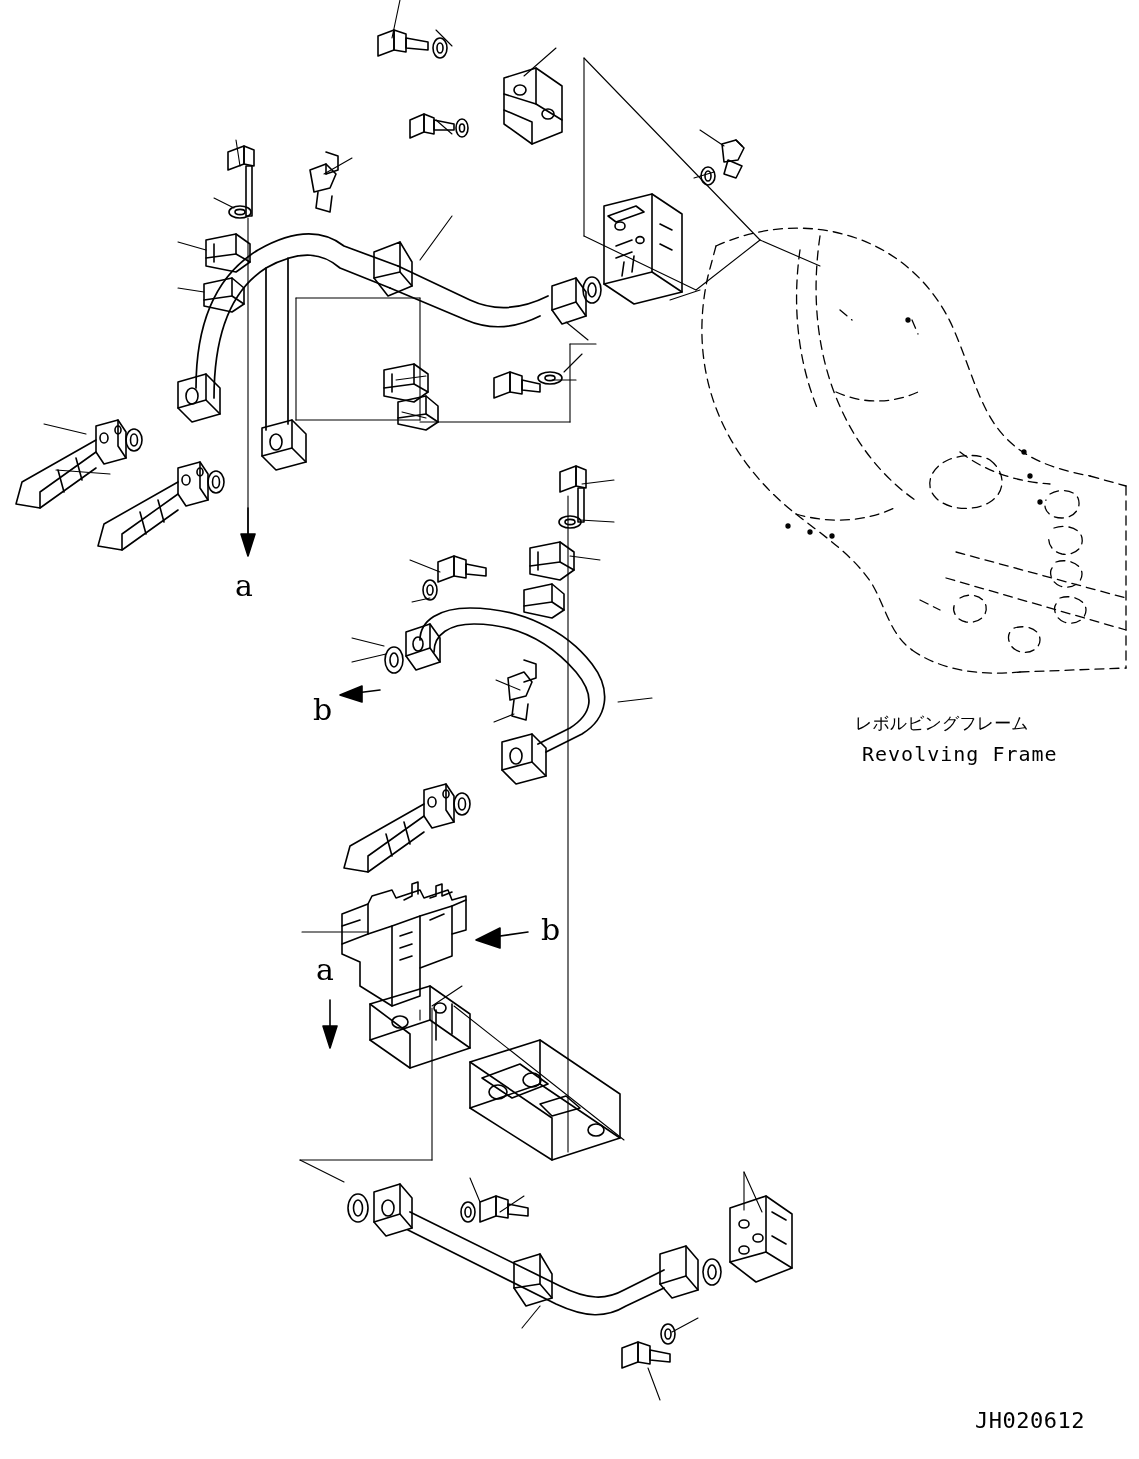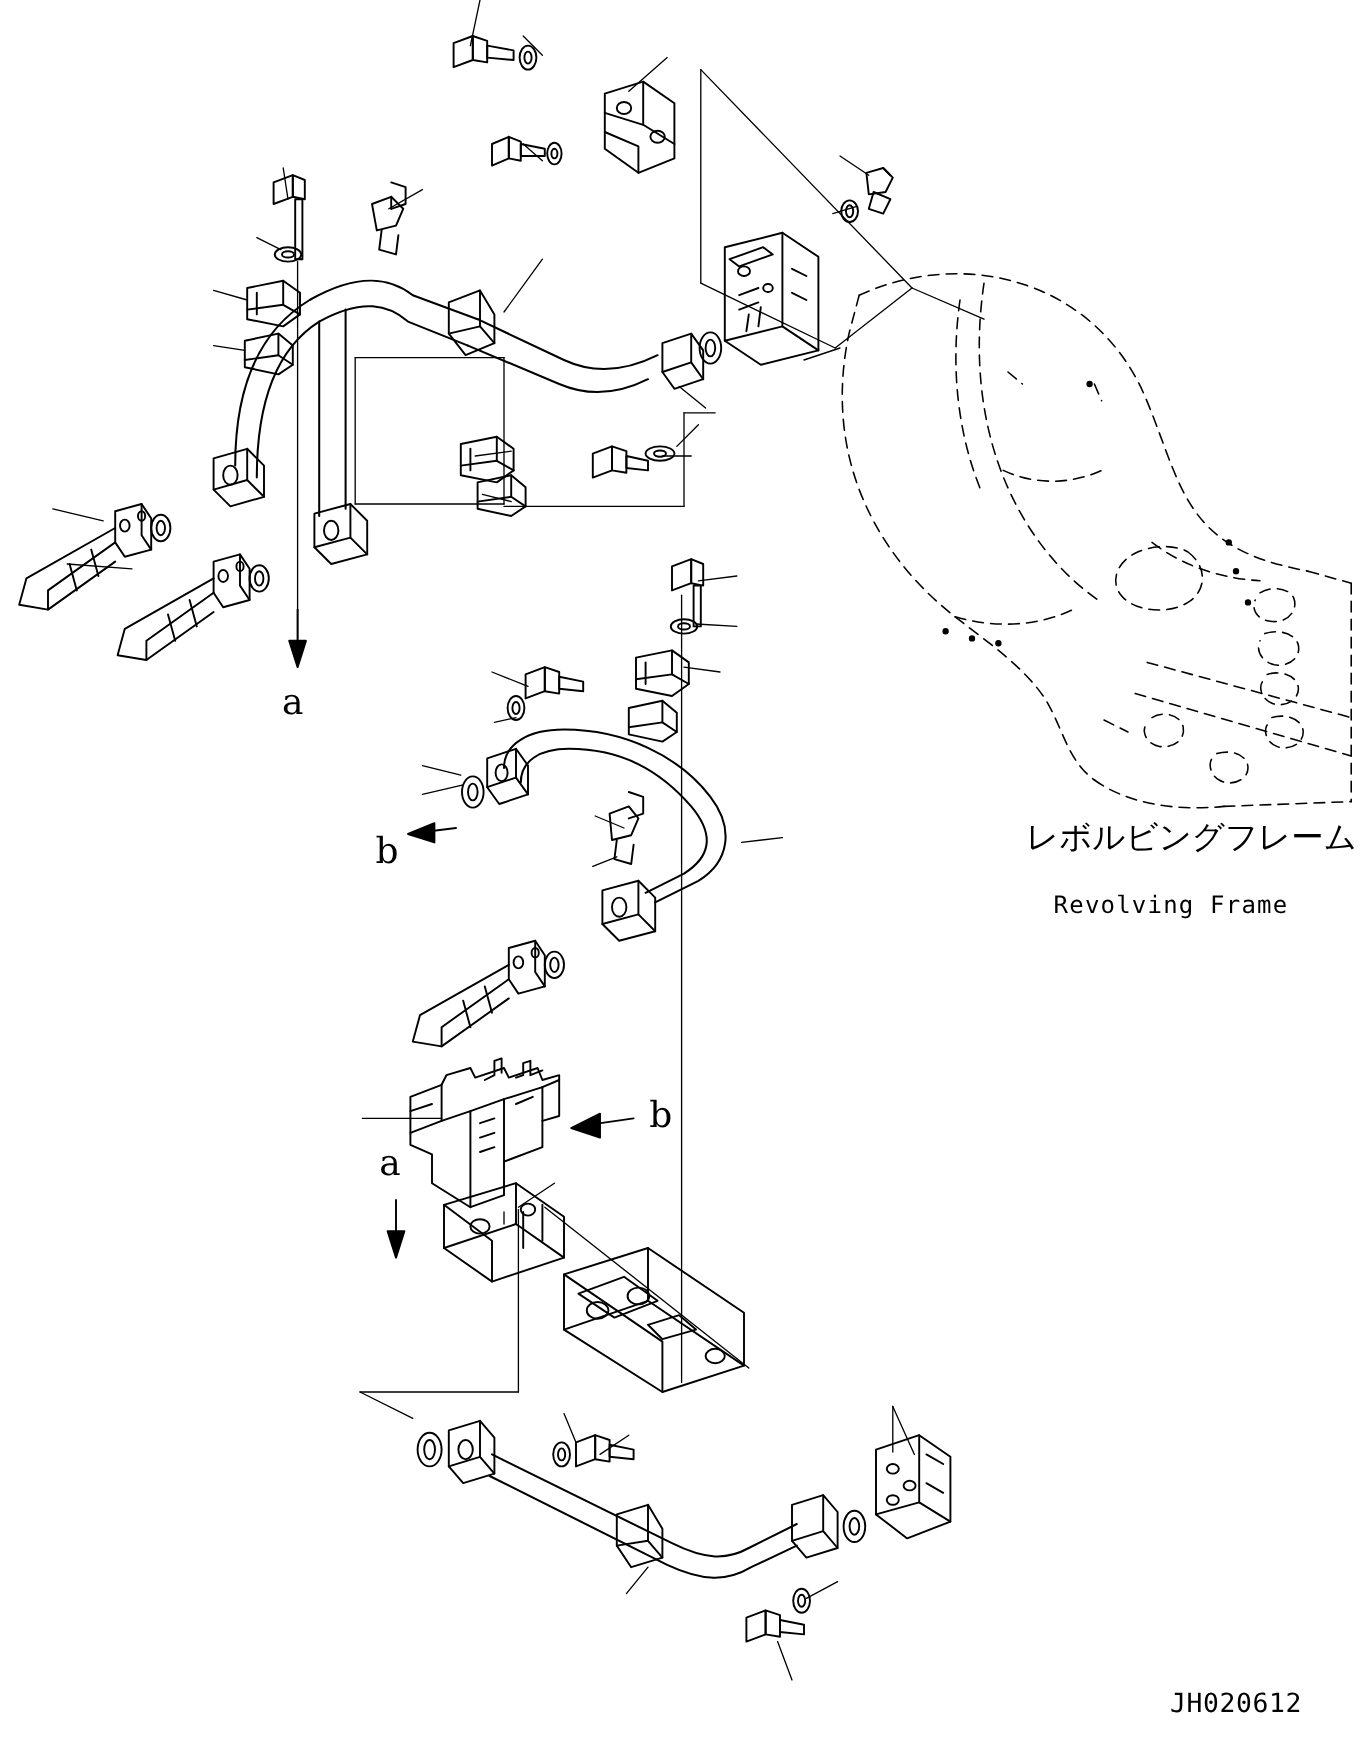--- a/index.html
+++ b/index.html
@@ -24,32 +24,31 @@
     width: 1139px;
     height: 1459px;
   }
   .txt-label {
     position: absolute;
     color: #000;
     white-space: pre;
   }
   #frame-label-jp {
     left: 855px;
-    top: 680px;
+    top: 712px;
     font-family: "DejaVu Sans", sans-serif;
-    font-size: 27px;
+    font-size: 17px;
     letter-spacing: 0px;
   }
   #frame-label-en {
     left: 862px;
     top: 742px;
     font-family: "DejaVu Sans Mono", monospace;
     font-size: 20px;
     letter-spacing: 1px;
-    margin-left: 16px;
   }
   #drawing-number {
     left: 975px;
     top: 1408px;
     font-family: "DejaVu Sans Mono", monospace;
     font-size: 22px;
     letter-spacing: 0.5px;
   }
   .callout-letter {
     font-family: "DejaVu Serif", serif;

